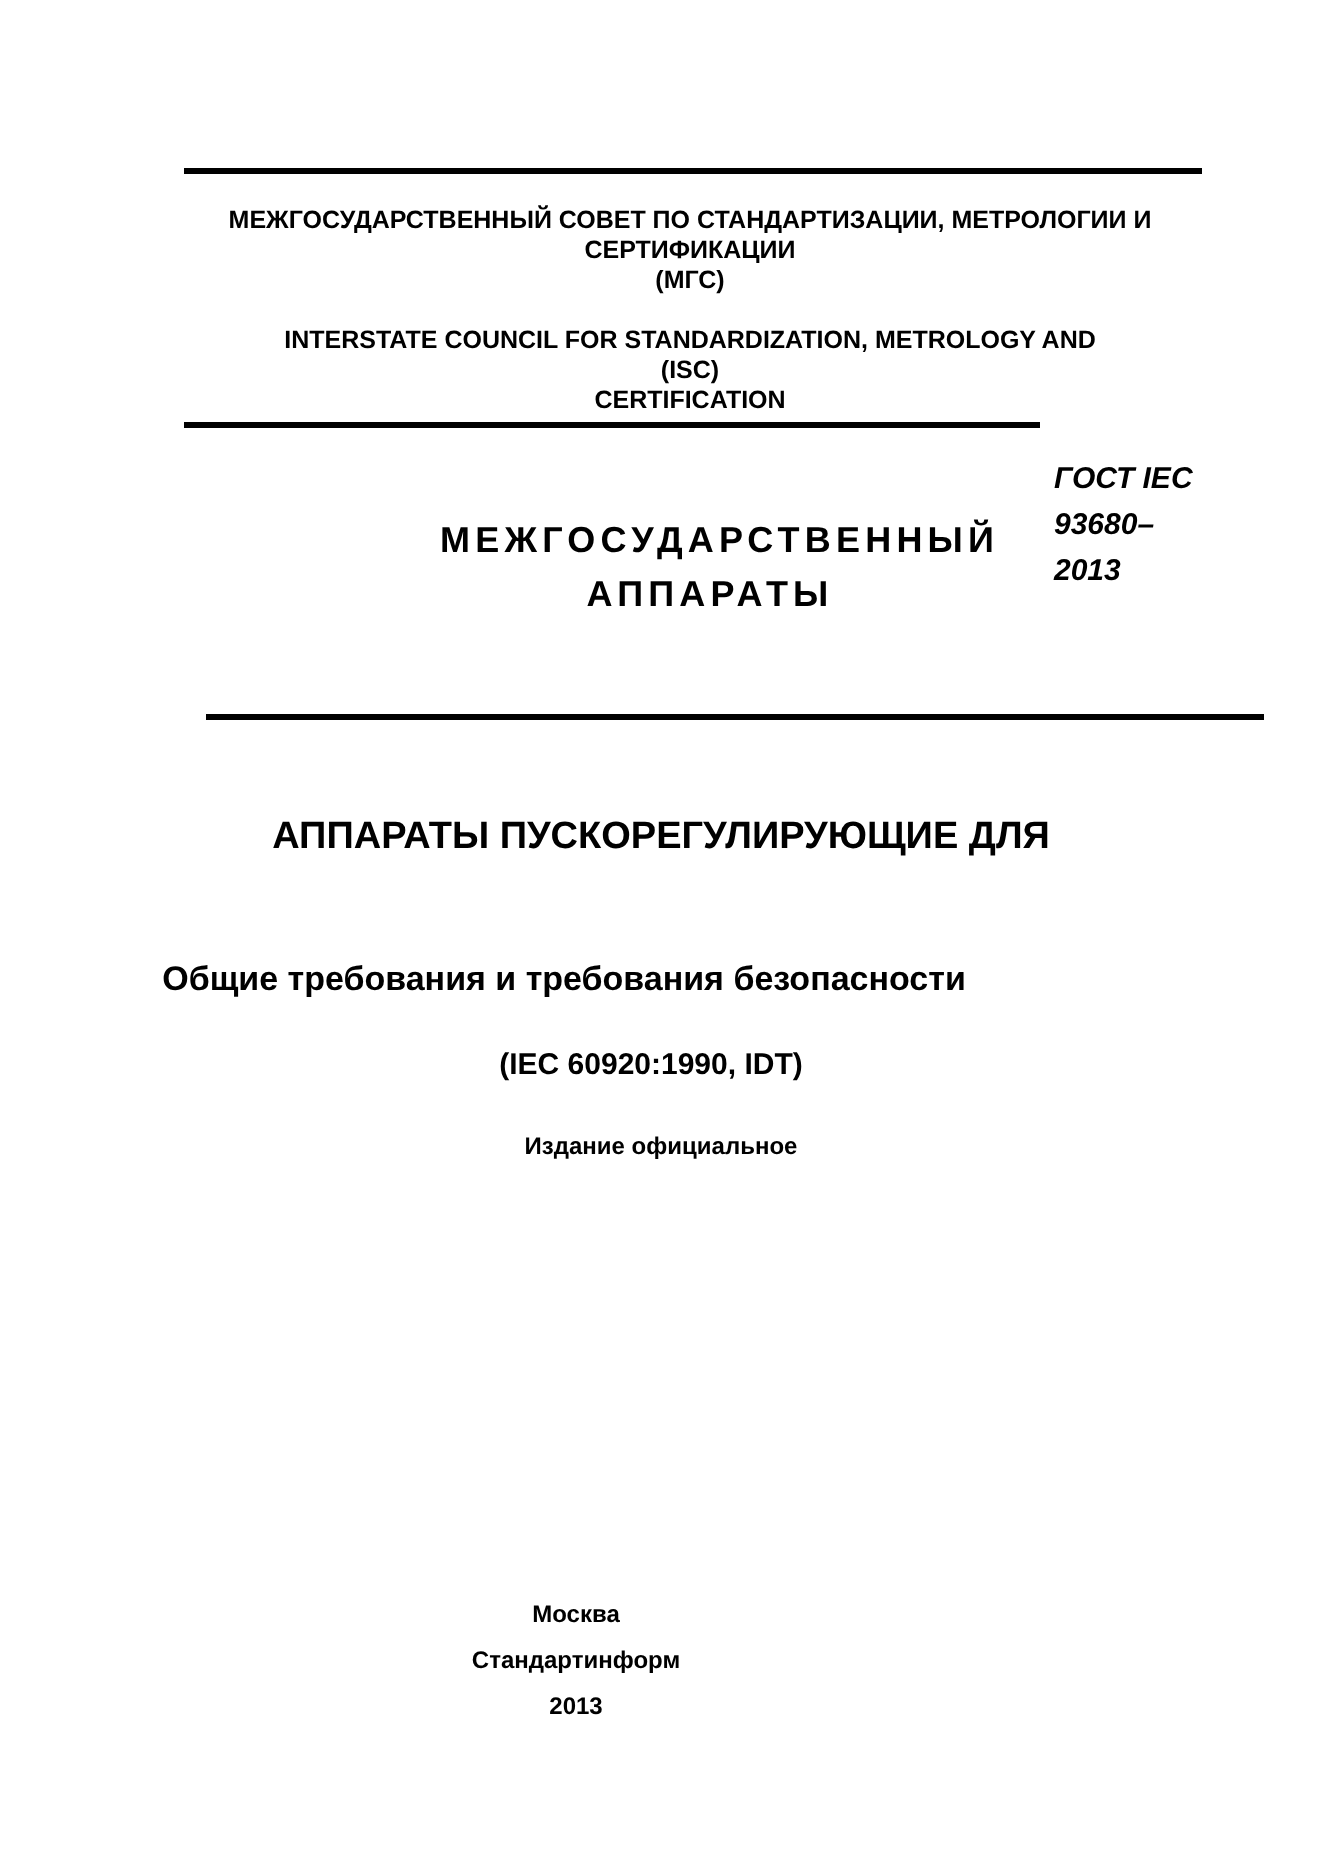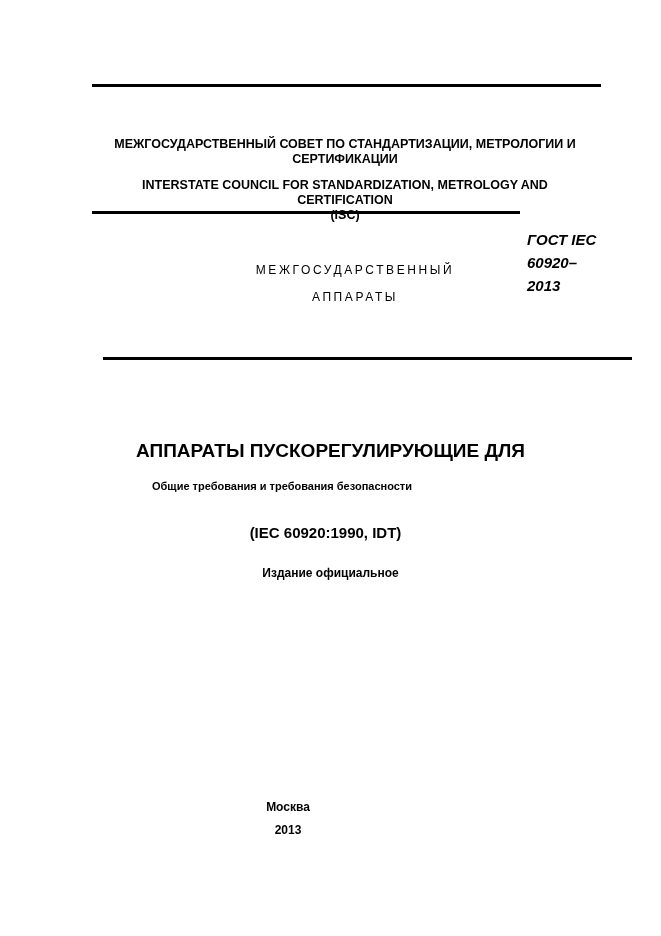--- a/index.html
+++ b/index.html
@@ -2,61 +2,63 @@
 <html><head>
 <meta charset="utf-8">
 <style>
   html, body { margin:0; padding:0; background:#ffffff; }
   body { width:661px; height:936px; position:relative; overflow:hidden;
          font-family:"Liberation Sans", sans-serif; color:#000; }
   .abs { position:absolute; }
   .rule { position:absolute; background:#000; height:3px; }
   .center { text-align:center; font-weight:bold; }
   .hdr { left:80px; width:530px; font-size:12.5px; line-height:15px; }
-  .spaced { letter-spacing:2.6px; font-size:12px; font-weight:normal; }
+  .spaced { letter-spacing:2.6px; font-size:18px; font-weight:bold; }
   .gost { left:527px; top:228px; font-size:15px; font-weight:bold; line-height:23px;font-style:italic; }
-  .title { left:0; width:661px; font-size:19px; line-height:22px;margin-top:32px; }
+  .title { left:0; width:661px; font-size:19px; line-height:22px; }
 </style>
 </head>
 <body>
 
 <div class="rule" style="left:92px; top:84px; width:509px;"></div>
 
-<div class="abs center hdr" style="top:103px;margin-top:34px;">
+<div class="abs center hdr" style="top:103px;">
   <div>МЕЖГОСУДАРСТВЕННЫЙ СОВЕТ ПО СТАНДАРТИЗАЦИИ, МЕТРОЛОГИИ И</div>
   <div>СЕРТИФИКАЦИИ</div>
+  <div>(МГС)</div>
 </div>
 
-<div class="abs center hdr" style="top:178px;">
+<div class="abs center hdr" style="top:163px;">
   <div>INTERSTATE COUNCIL FOR STANDARDIZATION, METROLOGY AND</div>
+  <div>(ISC)</div>
   <div>CERTIFICATION</div>
-  <div>(ISC)</div>
 </div>
 
 <div class="rule" style="left:92px; top:211px; width:428px;"></div>
 
 <div class="abs gost">
   <div>ГОСТ IEC</div>
-  <div>60920–</div>
+  <div>93680–</div>
   <div>2013</div>
 </div>
 
 <div class="abs spaced" style="left:220px; width:270px; text-align:center; top:257px; line-height:27px;">
   <div>МЕЖГОСУДАРСТВЕННЫЙ</div>
   <div>АППАРАТЫ</div>
 </div>
 
 <div class="rule" style="left:103px; top:357px; width:529px;"></div>
 
 <div class="abs center title" style="top:408px;">
   <div>АППАРАТЫ ПУСКОРЕГУЛИРУЮЩИЕ ДЛЯ</div>
 </div>
 
-<div class="abs center" style="left:0; width:564px; top:480px; font-size:11px;">Общие требования и требования безопасности</div>
+<div class="abs center" style="left:0; width:564px; top:480px; font-size:17px;">Общие требования и требования безопасности</div>
 
 <div class="abs center" style="left:0; width:651px; top:524px; font-size:15px;">(IEC 60920:1990, IDT)</div>
 
 <div class="abs center" style="left:0; width:661px; top:566px; font-size:12px;">Издание официальное</div>
 
 <div class="abs center" style="left:0; width:576px; top:796px; font-size:12px; line-height:23px;">
   <div>Москва</div>
+  <div>Стандартинформ</div>
   <div>2013</div>
 </div>
 
 </body></html>

